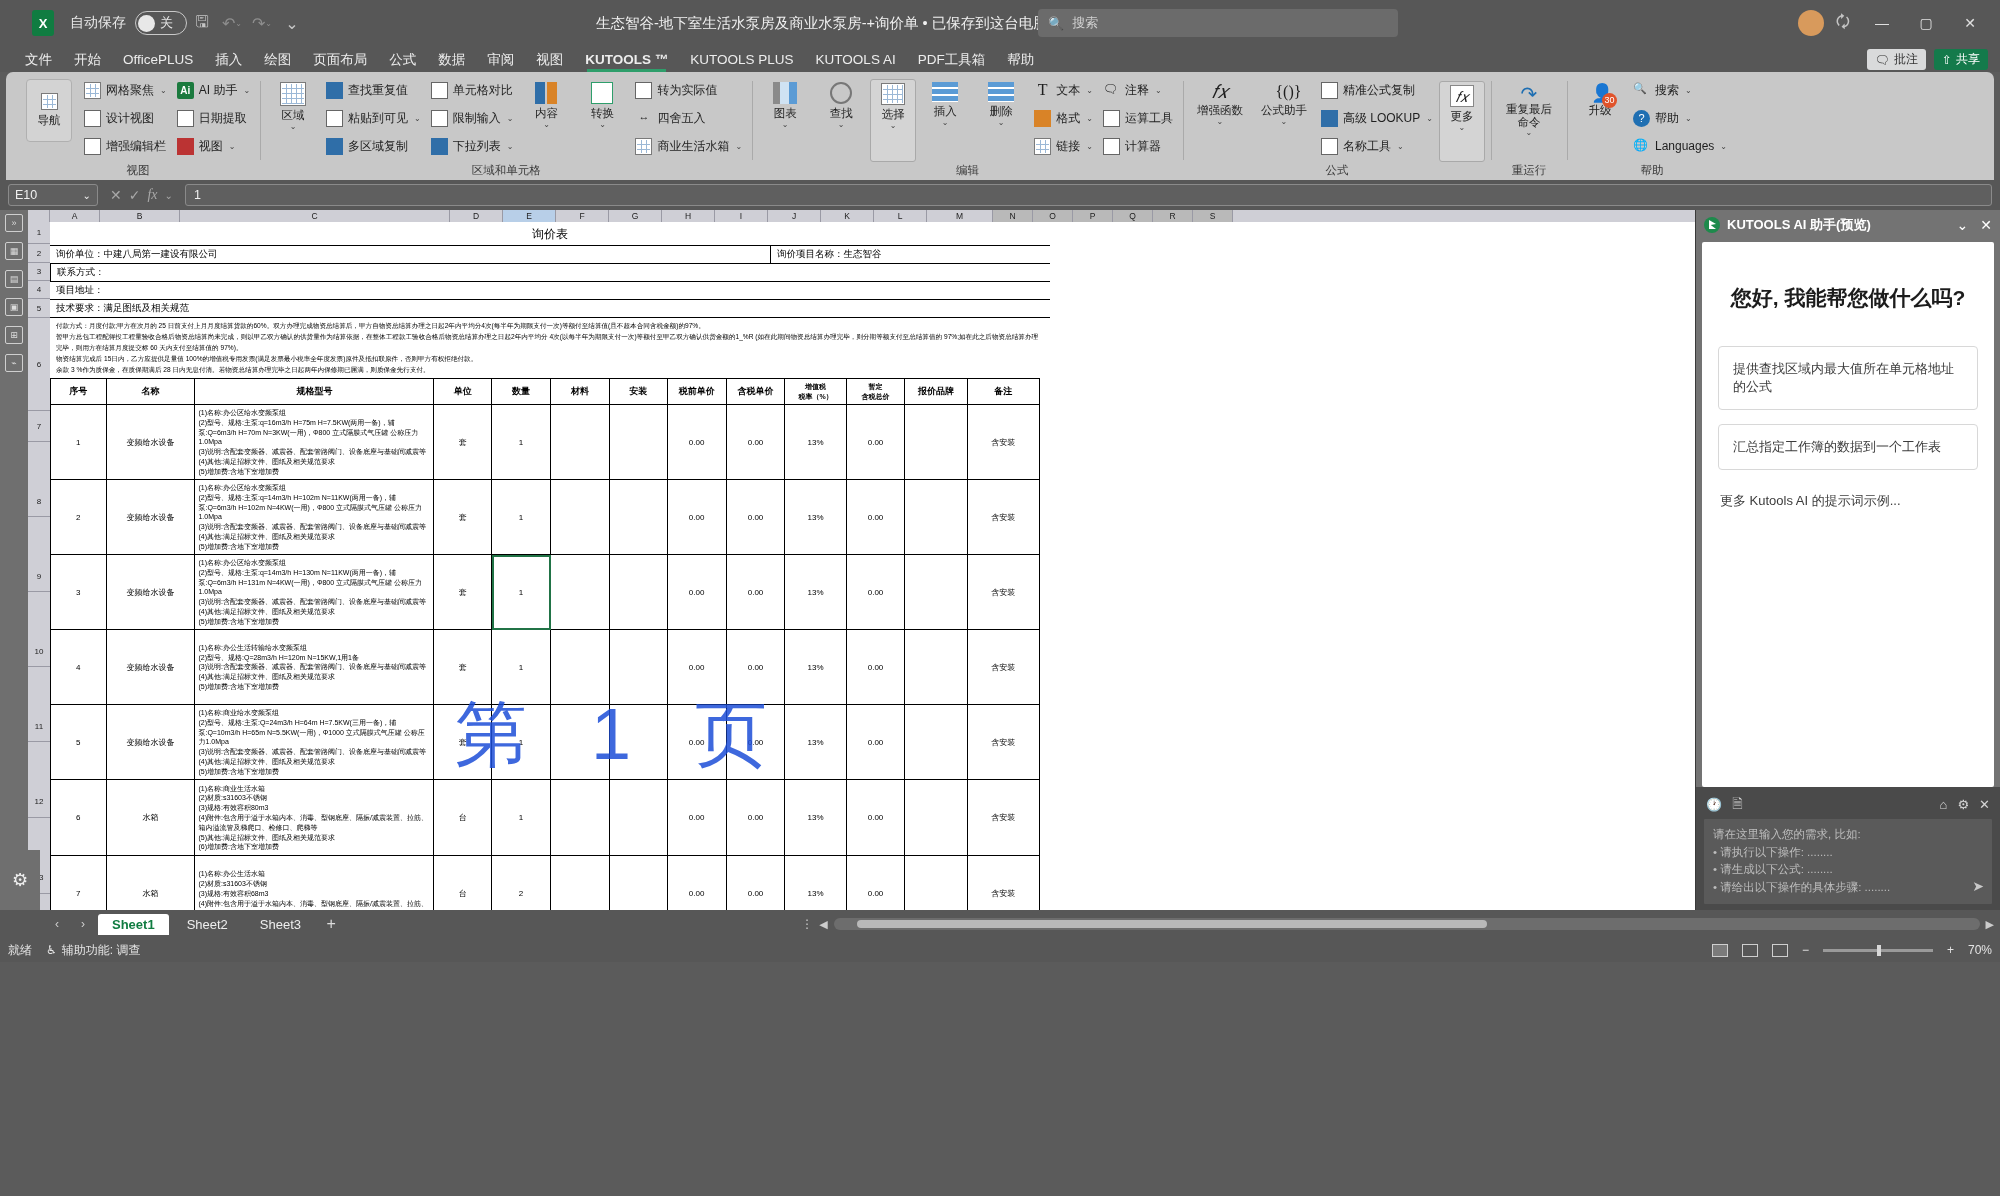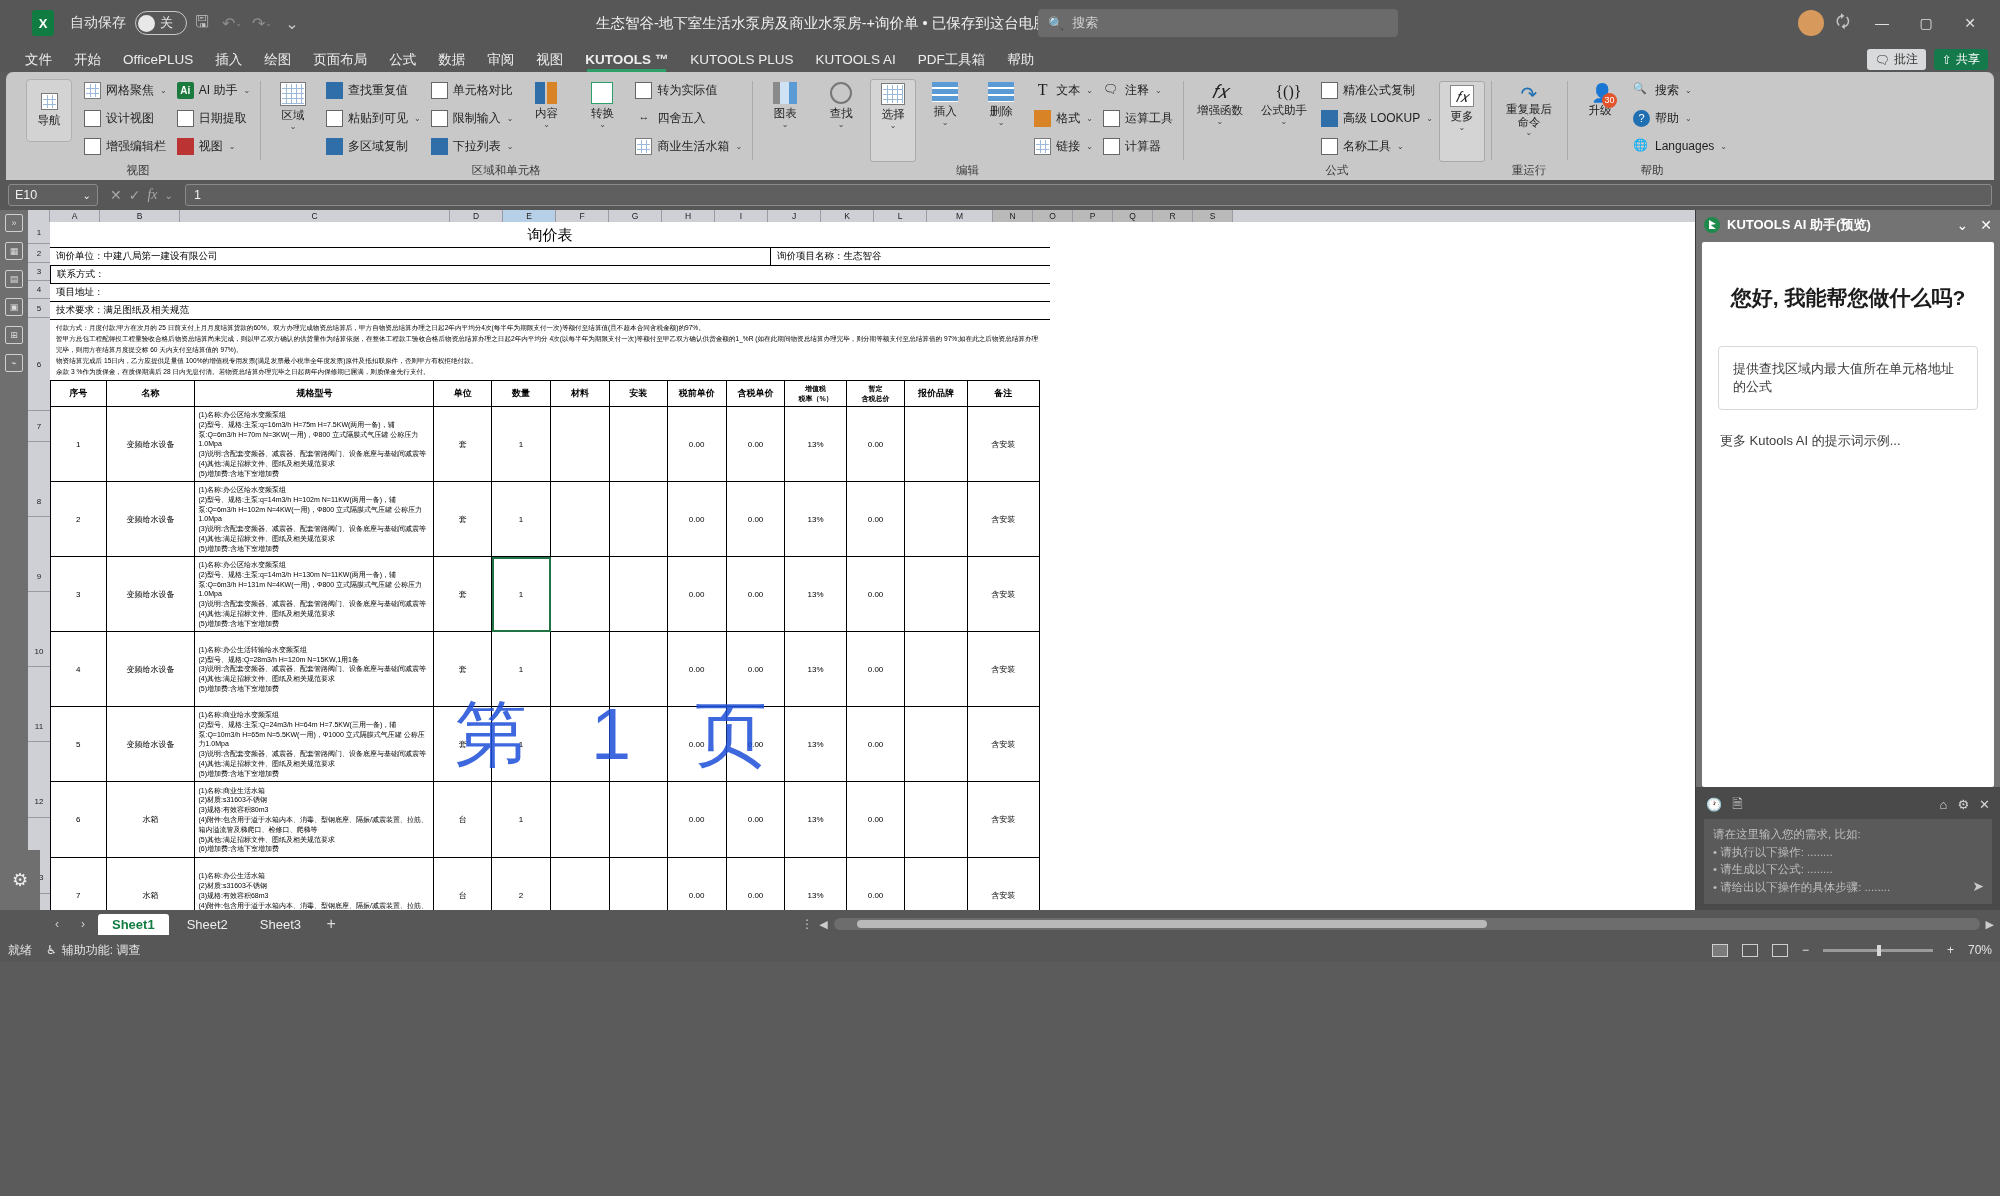--- a/index.html
+++ b/index.html
@@ -97,21 +97,21 @@
   .gridarea { flex:1; position:relative; overflow:hidden; background:#fff;}
   .colhdr { display:flex; height:12px; background:#cfcfd6; font-size:8.5px; color:#222;}
   .colhdr .cc { border-right:1px solid #9a9aa5; text-align:center; line-height:12px; }
   .colhdr .corner { width:22px; background:#cfcfd6; border-right:1px solid #9a9aa5; }
   .rowwrap { display:flex; }
   .rowhdr { width:22px; background:#cfcfd6; font-size:8px; color:#222;}
   .sheet { flex:1; position:relative; background:#fff;}
 
   
   .docpage { position:absolute; left:0; top:0; width:1000px; }
-  .dtitle { text-align:center; font-size:15px; font-family:"Liberation Serif","DejaVu Serif",serif; color:#000; padding:4px 0 2px;}
+  .dtitle { text-align:center; font-size:12px; font-family:"Liberation Serif","DejaVu Serif",serif; color:#000; padding:4px 0 2px;}
   .drow { font-size:9.5px; color:#000; padding:2px 6px; border-top:1px solid #000; font-family:"DejaVu Sans",sans-serif;}
 
   table.qt { border-collapse:collapse; width:990px; font-size:8px; color:#000; table-layout:fixed;}
   table.qt td, table.qt th { border:1px solid #000; padding:2px 3px; vertical-align:middle; }
   table.qt th { text-align:center; font-weight:bold; font-size:9px; height:26px;}
   table.qt td.spec { font-size:7px; line-height:1.4; text-align:left; }
   table.qt td.ctr { text-align:center; }
 
   .watermark { position:absolute; left:405px; top:465px; font-size:72px; color:#1d4ed8; font-family:Liberation Sans, sans-serif;
                letter-spacing:22px; pointer-events:none; opacity:.85;}
@@ -881,20 +881,21 @@
       <span class="ailogo"></span>
       <span>KUTOOLS AI 助手(预览)</span>
       <span class="sp">
         <span>⌄</span>
         <span>✕</span>
       </span>
     </div>
     <div class="aibody">
       <div class="aigreet">您好, 我能帮您做什么吗?</div>
       <div class="sugg">提供查找区域内最大值所在单元格地址的公式</div>
+      <div class="sugg">汇总指定工作簿的数据到一个工作表</div>
       <div style="font-size:13px;color:#3c3c3c;padding:8px 2px">更多 Kutools AI 的提示词示例...</div>
     </div>
     <div class="aifoot">
       <div class="aitool">
         <span>🕐</span>
         <span>🗎</span>
         <span class="rt">
           <span>⌂</span>
           <span>⚙</span>
           <span>✕</span>

